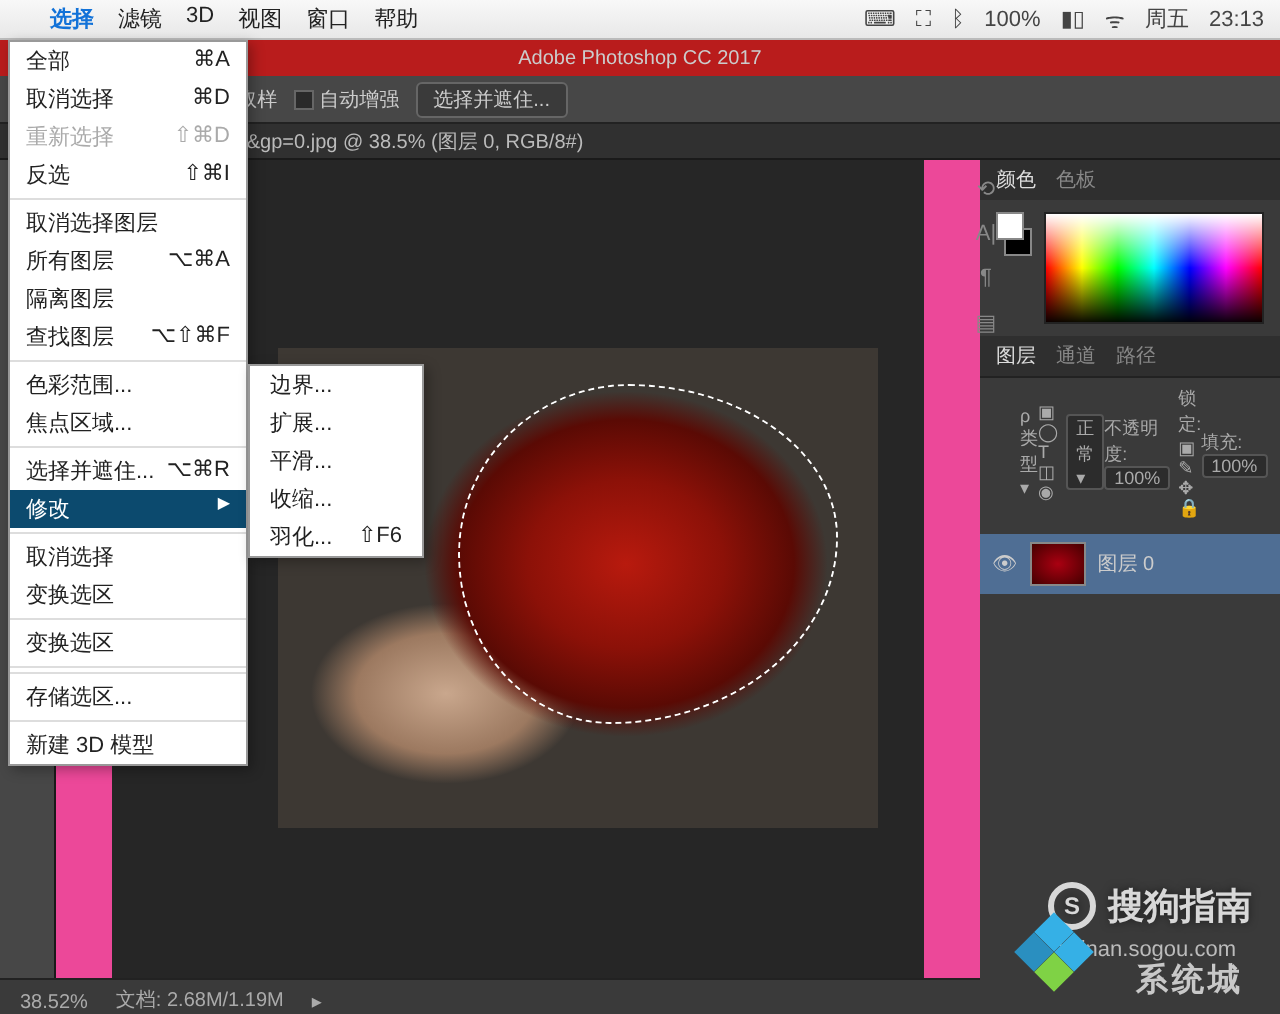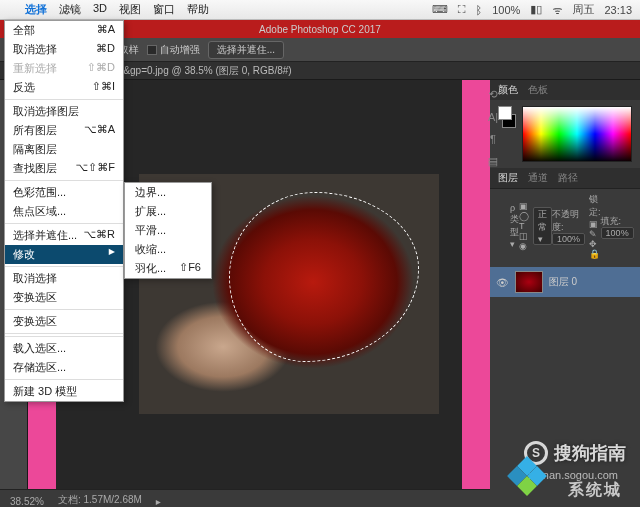--- a/index.html
+++ b/index.html
@@ -171,21 +171,21 @@
 
 <div class="vertical-tabs">
   <span>⟲</span>
   <span>A|</span>
   <span>¶</span>
   <span>▤</span>
 </div>
 
 <div class="status-bar">
   <span>38.52%</span>
-  <span>文档: 1.57M/2.68M</span>
+  <span>文档: 2.68M/1.19M</span>
   <span>▸</span>
 </div>
 
 <div class="dropdown" id="dd">
     <div class="mi">
       <span>全部</span>
       <span>⌘A</span>
     </div>
     <div class="mi">
       <span>取消选择</span>
@@ -243,24 +243,20 @@
       <span>变换选区</span>
       <span></span>
     </div>
     <div class="sep"></div>
     <div class="mi">
       <span>变换选区</span>
       <span></span>
     </div>
     <div class="sep"></div>
     <div class="sep"></div>
-    <div class="mi">
-      <span>载入选区...</span>
-      <span></span>
-    </div>
     <div class="mi">
       <span>存储选区...</span>
       <span></span>
     </div>
     <div class="sep"></div>
     <div class="mi">
       <span>新建 3D 模型</span>
       <span></span>
     </div>
   </div>

